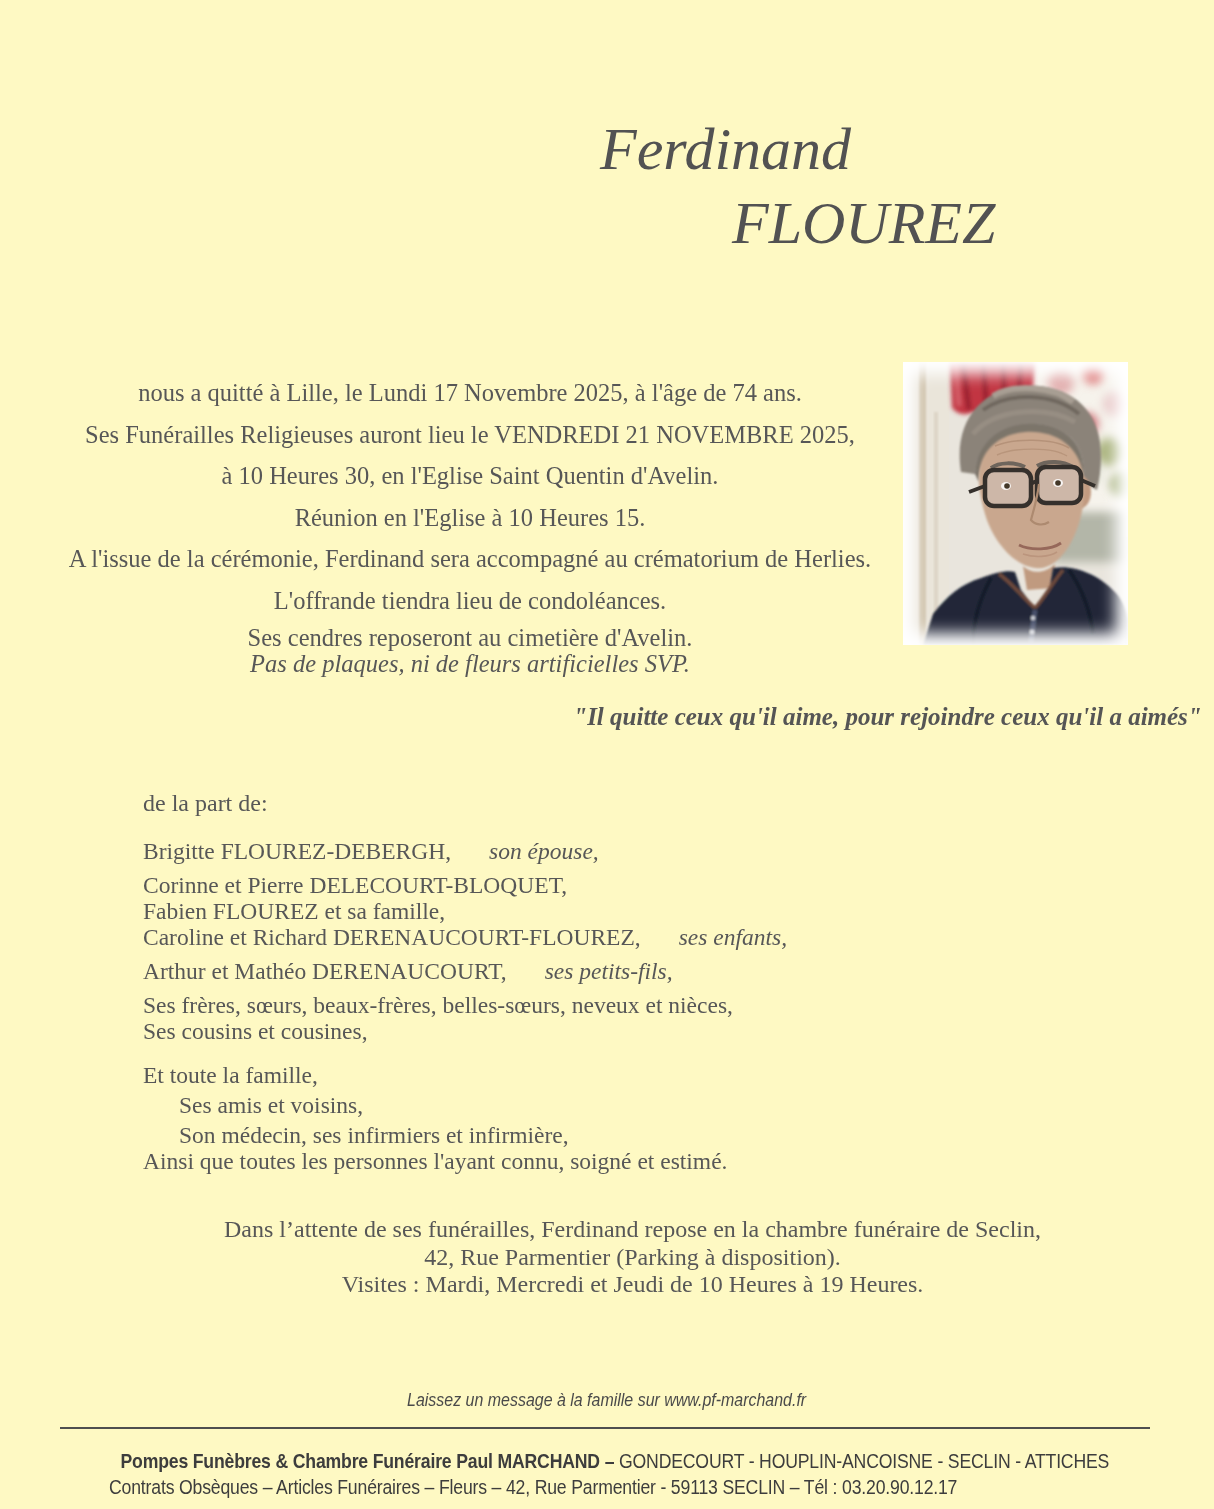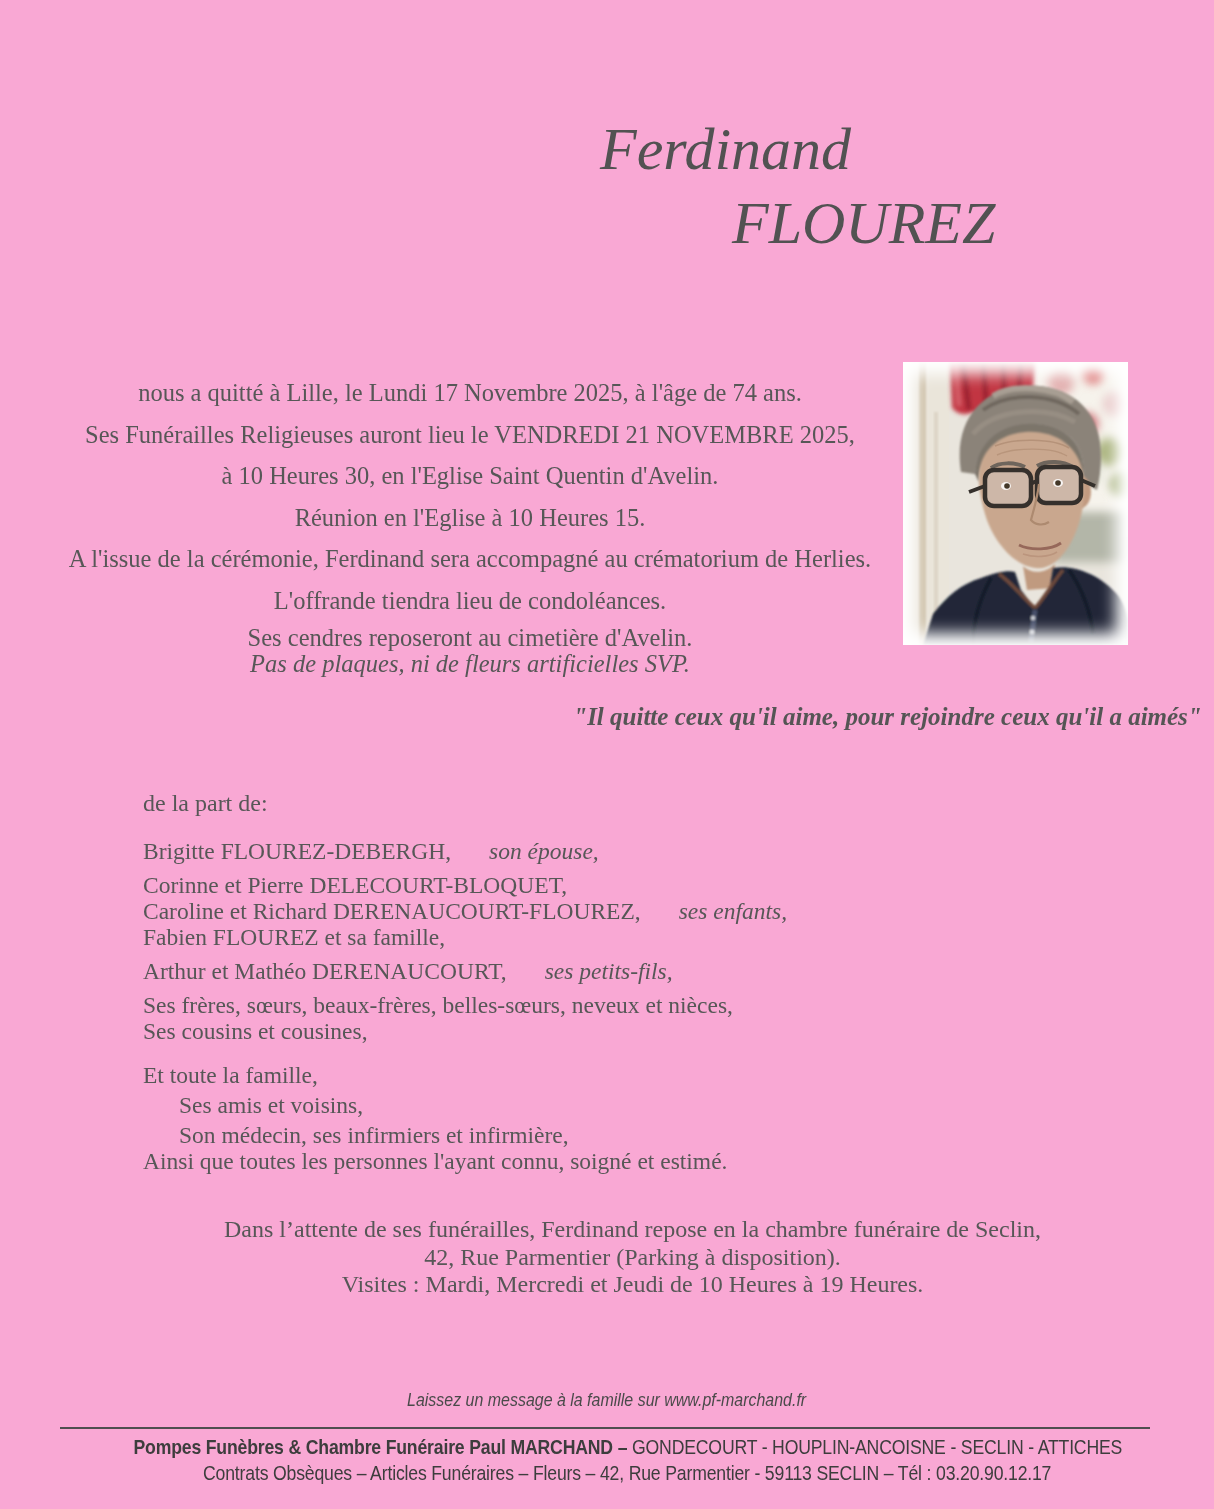--- a/index.html
+++ b/index.html
@@ -1,17 +1,17 @@
 <!DOCTYPE html>
 <html><head>
 <meta charset="utf-8">
 <style>
   html,body{margin:0;padding:0;background:#fff;}
   .page{
-    position:relative;width:1214px;height:1509px;background:#f9a8d4;overflow:hidden;
+    position:relative;width:1214px;height:1509px;background:#fef9c3;overflow:hidden;
     font-family:"Liberation Serif", serif;color:#575757;
   }
   
   .title{position:absolute;left:600px;top:112px;font-style:italic;font-size:60px;line-height:74px;color:#525252;}
   .title .t2{padding-left:132px;}
 
   
   .photo{position:absolute;left:903px;top:362px;width:225px;height:283px;}
   .photo svg{display:block;}
   .photo::after{content:"";position:absolute;inset:0;box-shadow:inset 0 0 16px 12px #ffffff;pointer-events:none;}
@@ -38,22 +38,22 @@
 
   
   .repose{position:absolute;left:40px;top:1216px;width:1185px;text-align:center;font-size:24px;line-height:27.5px;}
 
   
   .site-msg{position:absolute;left:0;top:1386px;width:1214px;text-align:center;
             font-family:"Liberation Sans", sans-serif;font-style:italic;font-size:19px;color:#4a4a4a;line-height:28px;}
   .cond{display:inline-block;transform:scaleX(0.86);transform-origin:50% 50%;white-space:nowrap;}
   .cond2{display:inline-block;transform:scaleX(0.84);transform-origin:50% 50%;white-space:nowrap;}
   .rule{position:absolute;left:60px;top:1427px;width:1090px;height:2px;background:#4f4f4f;}
-  .footer1,.footer2{position:absolute;left:40px;width:1175px;text-align:center;
-            font-family:"Liberation Sans", sans-serif;font-size:20.5px;color:#3d3d3d;line-height:26px;letter-spacing:-0.2px;}
+  .footer1,.footer2{position:absolute;left:40px;width:1175px;text-align:left;
+            font-family:"Liberation Sans", sans-serif;font-size:20.5px;color:#3d3d3d;line-height:26px;letter-spacing:-0.2px;margin-top:14px;}
   .footer1{top:1434px;}
   .footer2{top:1460px;}
   .footer1 b{font-weight:bold;}
 </style>
 </head>
 <body>
 
 <div class="page">
 
   <div class="title">
@@ -146,22 +146,22 @@
     <div class="ann tight italic">Pas de plaques, ni de fleurs artificielles SVP.</div>
   </div>
 
   <div class="quote">"Il quitte ceux qu'il aime, pour rejoindre ceux qu'il a aimés"</div>
 
   <div class="intro">de la part de:</div>
 
   <div class="family">
     <div class="fam"><span>Brigitte FLOUREZ-DEBERGH,</span><span class="rel">son épouse,</span></div>
     <div class="fam m8"><span>Corinne et Pierre DELECOURT-BLOQUET,</span></div>
+    <div class="fam"><span>Fabien FLOUREZ et sa famille,</span></div>
     <div class="fam"><span>Caroline et Richard DERENAUCOURT-FLOUREZ,</span><span class="rel">ses enfants,</span></div>
-    <div class="fam"><span>Fabien FLOUREZ et sa famille,</span></div>
     <div class="fam m8"><span>Arthur et Mathéo DERENAUCOURT,</span><span class="rel">ses petits-fils,</span></div>
     <div class="fam m8"><span>Ses frères, sœurs, beaux-frères, belles-sœurs, neveux et nièces,</span></div>
     <div class="fam"><span>Ses cousins et cousines,</span></div>
     <div class="fam m2"><span>Et toute la famille,</span></div>
     <div class="fam m4"><span>Ses amis et voisins,</span></div>
     <div class="fam m4"><span>Son médecin, ses infirmiers et infirmière,</span></div>
     <div class="fam"><span>Ainsi que toutes les personnes l'ayant connu, soigné et estimé.</span></div>
   </div>
 
   <div class="repose">

